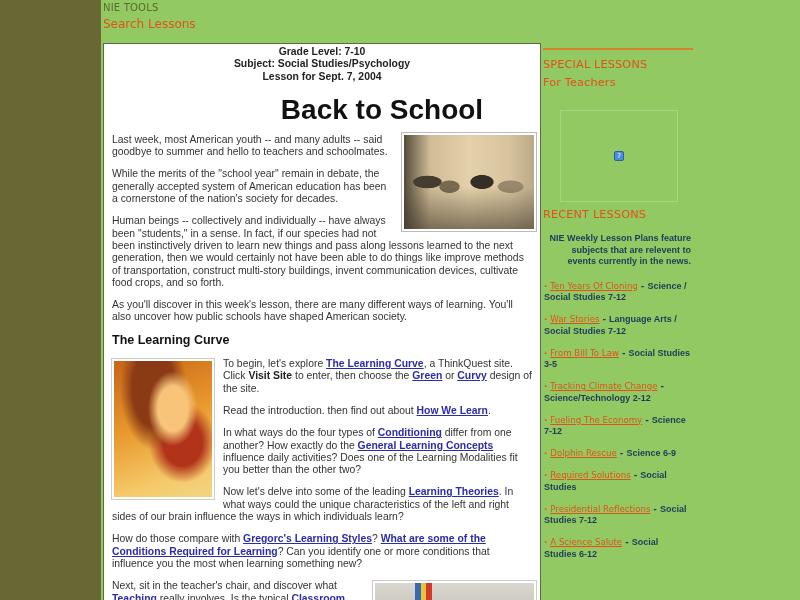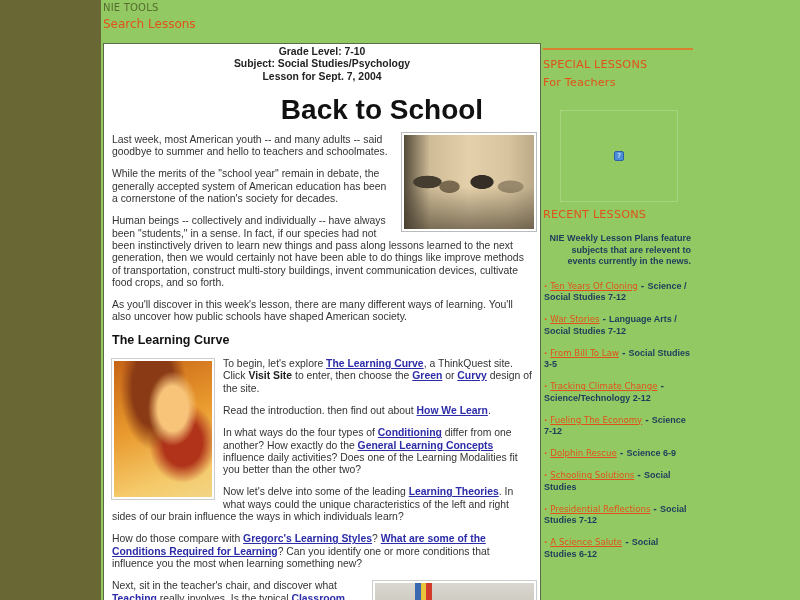--- a/index.html
+++ b/index.html
@@ -176,17 +176,17 @@
     </div>
     <div class="sb-head recent-head">RECENT LESSONS</div>
     <div class="sb-intro">NIE Weekly Lesson Plans feature subjects that are relevent to events currently in the news.</div>
 
     <div class="lesson"><span class="dot">·</span> <a class="ltitle" href="#">Ten Years Of Cloning</a><span> - </span><span class="subj">Science / Social Studies 7-12</span></div>
     <div class="lesson"><span class="dot">·</span> <a class="ltitle" href="#">War Stories</a><span> - </span><span class="subj">Language Arts / Social Studies 7-12</span></div>
     <div class="lesson"><span class="dot">·</span> <a class="ltitle" href="#">From Bill To Law</a><span> - </span><span class="subj">Social Studies 3-5</span></div>
     <div class="lesson"><span class="dot">·</span> <a class="ltitle" href="#">Tracking Climate Change</a><span> - </span><span class="subj">Science/Technology 2-12</span></div>
     <div class="lesson"><span class="dot">·</span> <a class="ltitle" href="#">Fueling The Economy</a><span> - </span><span class="subj">Science 7-12</span></div>
     <div class="lesson"><span class="dot">·</span> <a class="ltitle" href="#">Dolphin Rescue</a><span> - </span><span class="subj">Science 6-9</span></div>
-    <div class="lesson"><span class="dot">·</span> <a class="ltitle" href="#">Schooling Solutions</a><span> - </span><span class="subj">Social Studies</span></div>
+    <div class="lesson"><span class="dot">·</span> <a class="ltitle" href="#">Required Solutions</a><span> - </span><span class="subj">Social Studies</span></div>
     <div class="lesson"><span class="dot">·</span> <a class="ltitle" href="#">Presidential Reflections</a><span> - </span><span class="subj">Social Studies 7-12</span></div>
     <div class="lesson"><span class="dot">·</span> <a class="ltitle" href="#">A Science Salute</a><span> - </span><span class="subj">Social Studies 6-12</span></div>
   </div>
 </div>
 
 </body></html>

